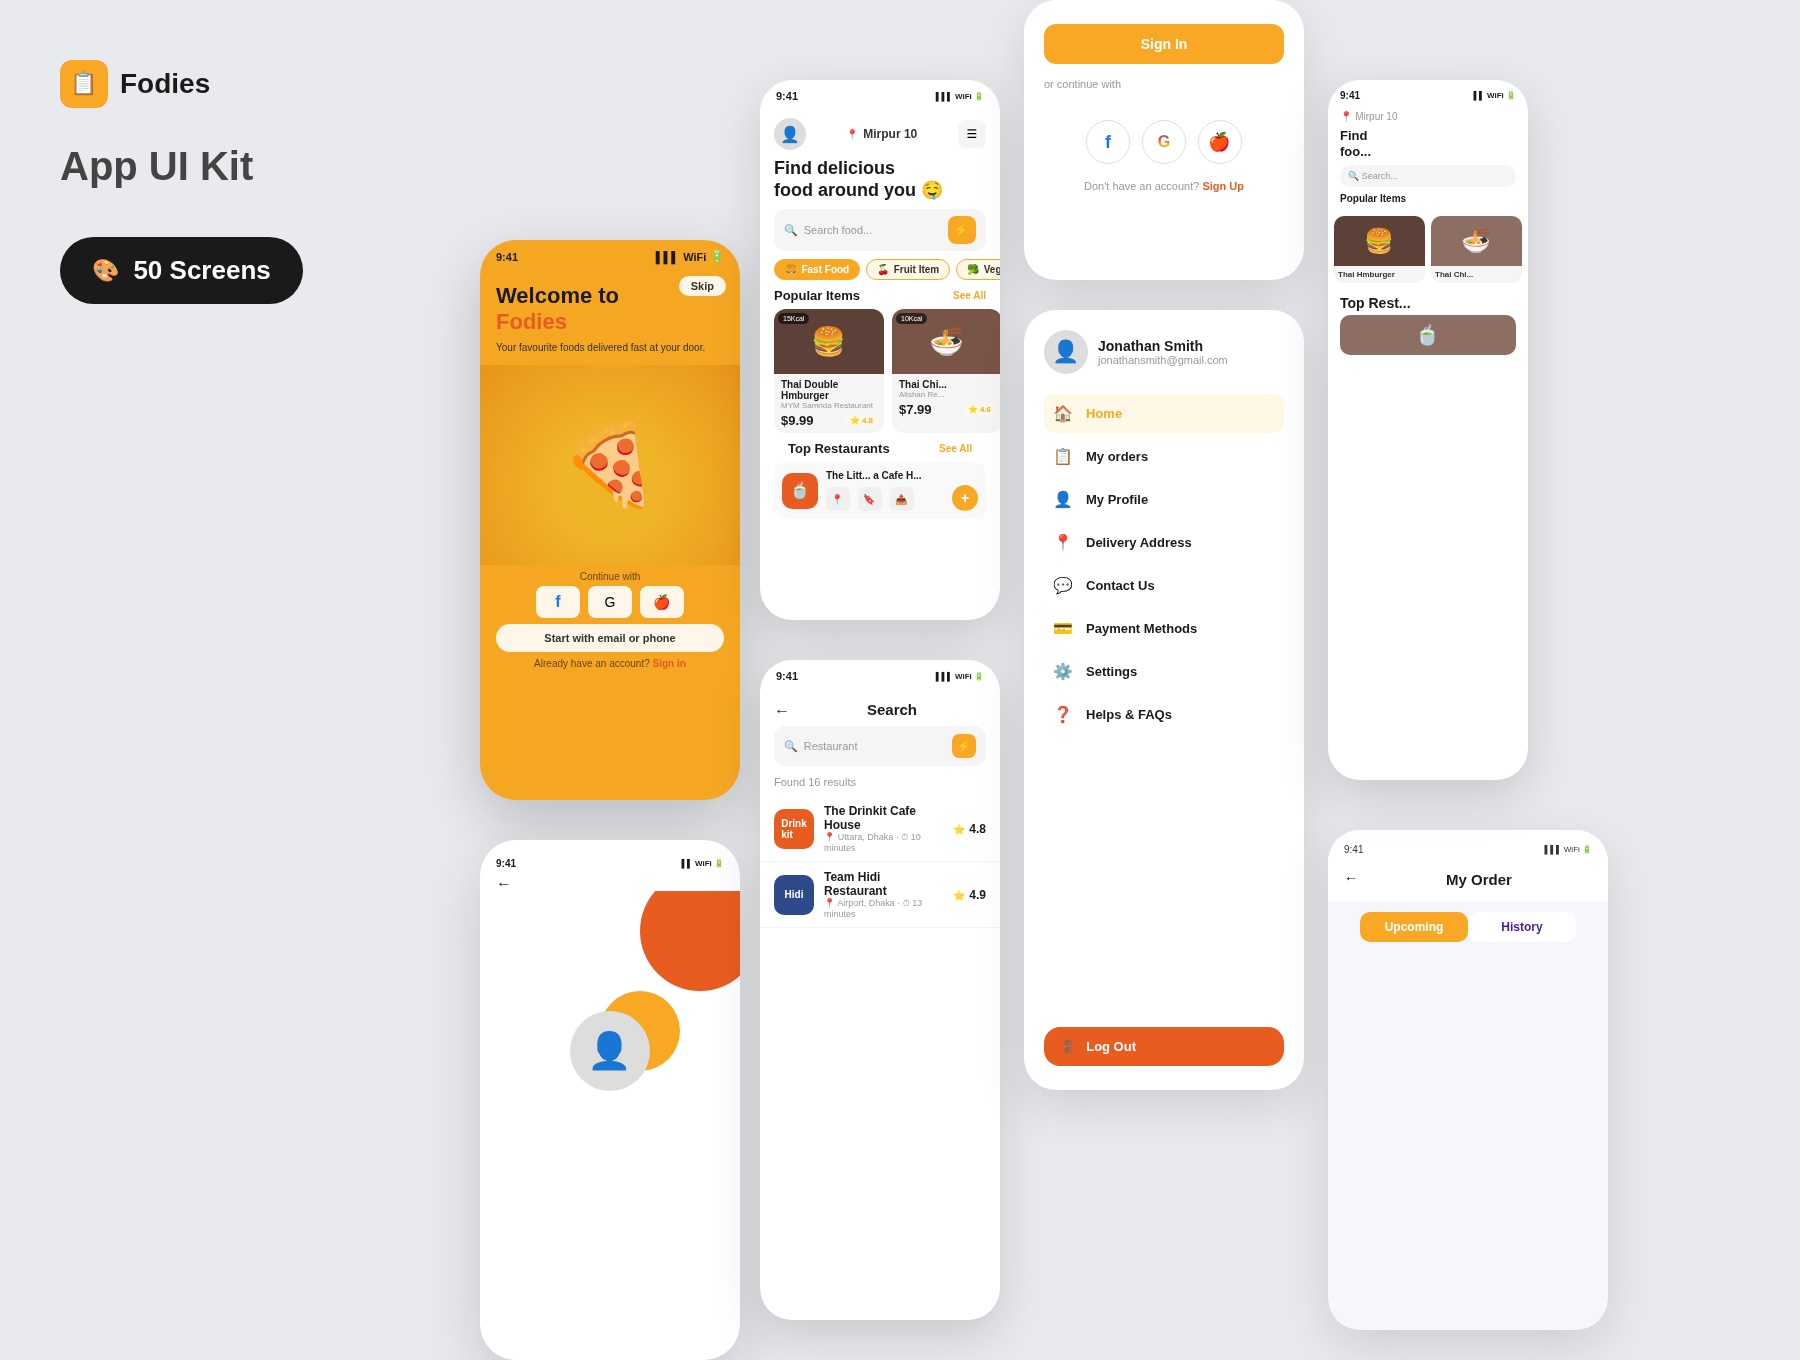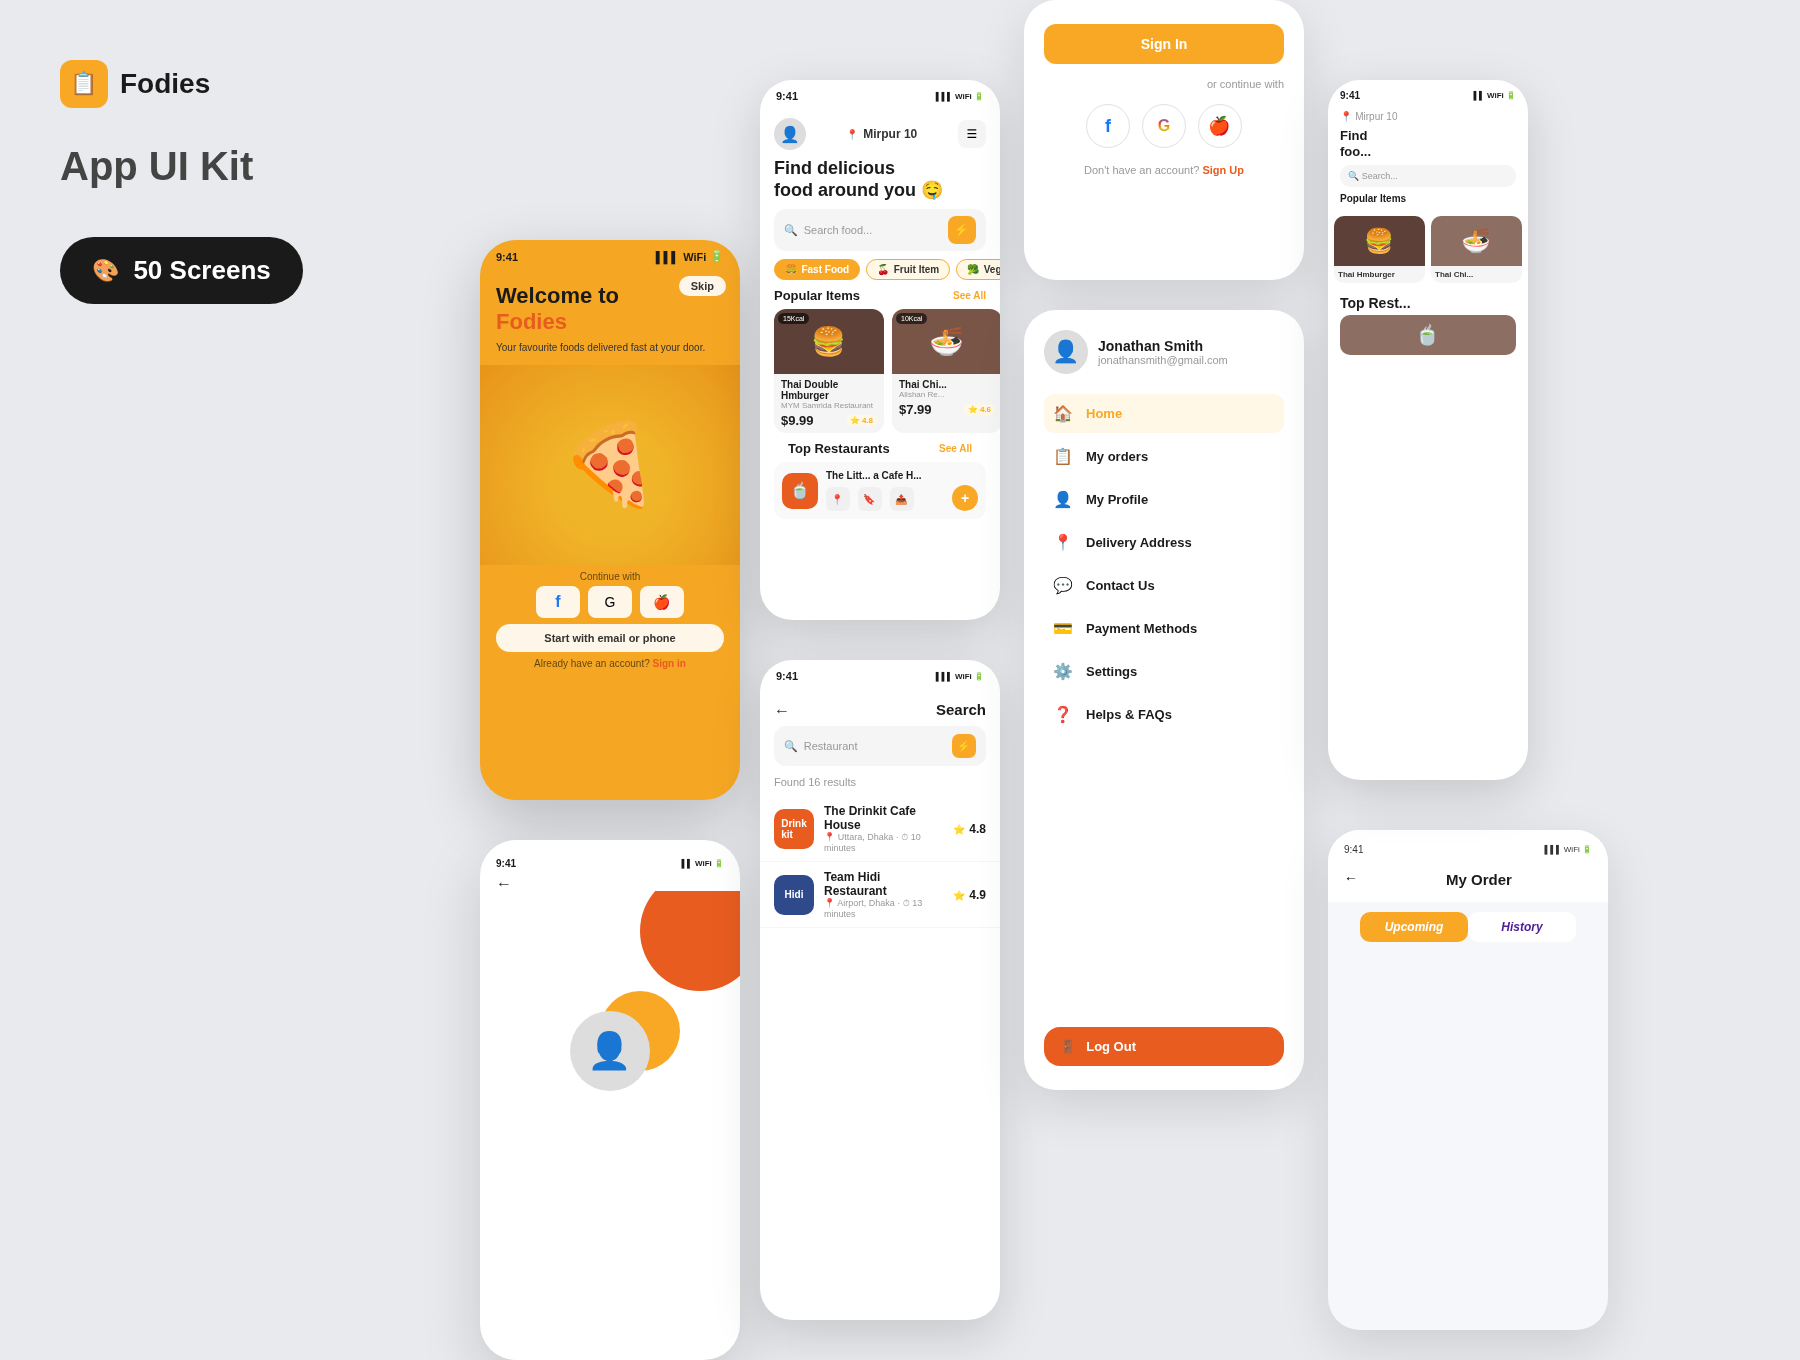--- a/index.html
+++ b/index.html
@@ -480,21 +480,21 @@
       box-shadow: 0 16px 50px rgba(0,0,0,0.15);
     }
     .search-header {
       display: flex;
       align-items: center;
       padding: 14px 14px 8px;
       gap: 8px;
     }
     .search-title {
       flex: 1;
-      text-align: right;
+      text-align: center;
       font-size: 15px;
       font-weight: 700;
       color: #1a1a1a;
     }
     .search-input-row {
       display: flex;
       align-items: center;
       gap: 6px;
       margin: 0 14px 10px;
       background: #f5f5f5;
@@ -554,24 +554,24 @@
       background: #F9A825;
       color: #fff;
       border-radius: 12px;
       padding: 12px;
       text-align: center;
       font-size: 14px;
       font-weight: 700;
       margin-bottom: 14px;
     }
     .or-continue {
-      text-align: right;
+      text-align: left;
       font-size: 11px;
       color: #999;
-      margin-bottom: 14px;
+      margin-bottom: 30px;
     }
     .social-row {
       display: flex;
       gap: 12px;
       justify-content: center;
       margin-bottom: 16px;
     }
     .social-circle {
       width: 44px; height: 44px;
       border-radius: 50%;
@@ -680,21 +680,20 @@
       text-align: center;
       font-size: 15px;
       font-weight: 700;
       color: #1a1a1a;
       margin-top: 8px;
     }
     .order-tabs {
       display: flex;
       gap: 0;
       padding: 10px 32px;
-      font-style: italic;
     }
     .order-tab {
       flex: 1;
       text-align: center;
       padding: 8px;
       border-radius: 10px;
       font-size: 12px;
       font-weight: 600;
     }
     .order-tab.active {

